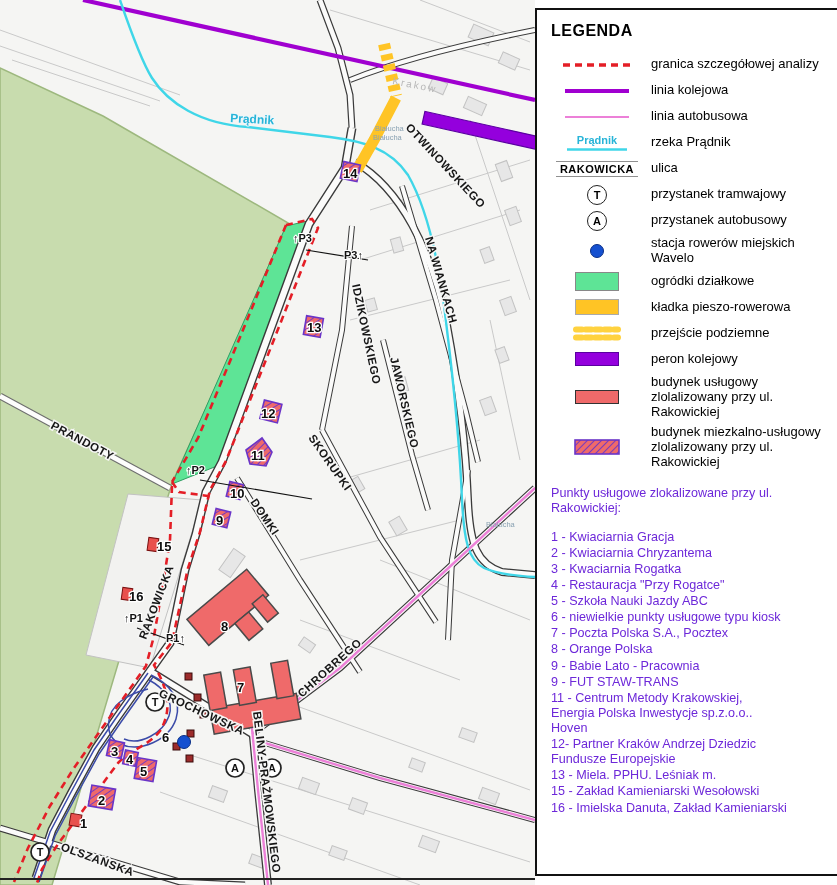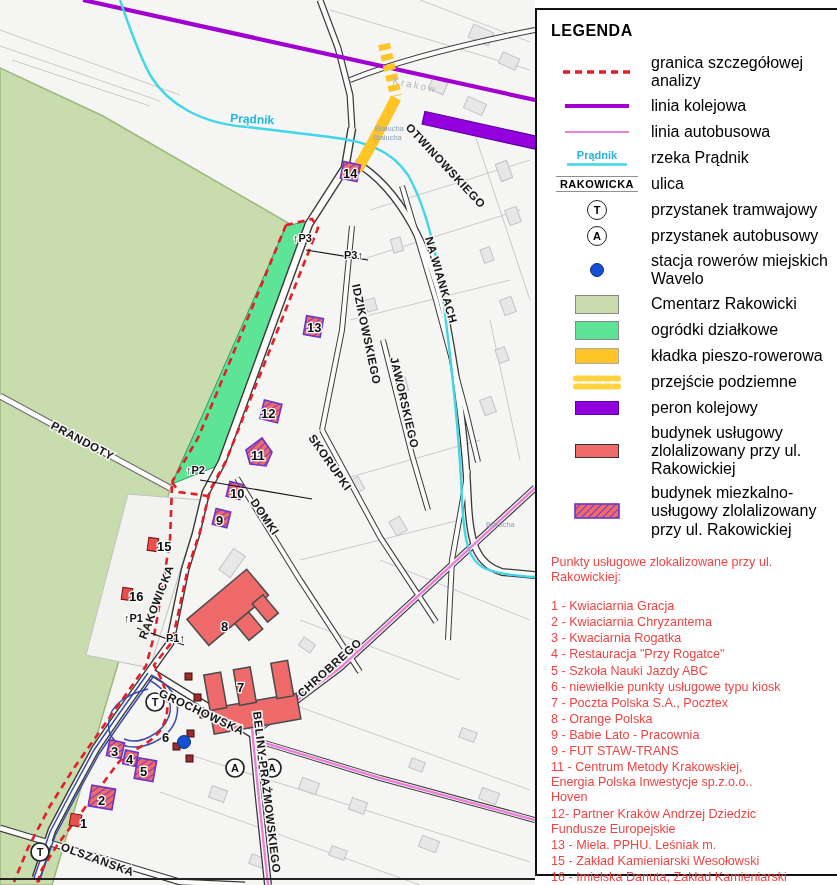--- a/index.html
+++ b/index.html
@@ -18,30 +18,30 @@
   .tinylbl{font:400 7.5px "Liberation Sans",sans-serif;fill:#8aa2b2;}
   .faintlbl{font:400 10px "Liberation Sans",sans-serif;fill:#b7b7b7;letter-spacing:2px;}
   .stoplbl{font:700 11px "Liberation Sans",sans-serif;fill:#111;text-anchor:middle;}
   
   .legend{position:absolute;left:535px;top:8px;width:308px;height:868px;background:#fff;
           border:2px solid #111;box-sizing:border-box;padding:10px 10px 8px 14px;}
   .legend h1{font-size:16px;margin:2px 0 14px 0;letter-spacing:.5px;}
   .lrow{display:flex;align-items:center;margin-bottom:5px;min-height:21px;}
   .lsym{width:92px;flex:0 0 92px;display:flex;justify-content:center;align-items:center;
         flex-direction:column;}
-  .ltxt{font-size:16px;line-height:1.15;color:#000;padding-left:8px;}
+  .ltxt{font-size:13px;line-height:1.15;color:#000;padding-left:8px;}
   .swatch{width:44px;height:19px;border:1px solid #888;box-sizing:border-box;}
   .circle-stop{width:20px;height:20px;border:1.7px solid #222;border-radius:50%;
                display:flex;align-items:center;justify-content:center;
                font-size:11px;font-weight:700;background:#fff;box-sizing:border-box;}
   .dot-blue{width:12px;height:12px;border-radius:50%;background:#1550d0;border:1px solid #0a2f86;}
   .ulica-sym{font-size:11px;font-weight:700;color:#000;border-top:1.5px solid #909090;
              border-bottom:1.5px solid #909090;padding:1px 4px;letter-spacing:.5px;background:#fff;}
   .prad-sym{font-size:11px;font-weight:700;color:#27b4d8;margin-bottom:1px;}
-  .points{margin-top:16px;width:238px;font-size:12.6px;line-height:1.2;color:#ef4444;}
+  .points{margin-top:16px;width:238px;font-size:12.6px;line-height:1.2;color:#6d28d9;}
   .points .head{margin-bottom:14px;}
   .points .pitem{margin:0 0 1px 0;}
 </style>
 </head>
 <body>
 
 <div id="stage">
 
 <svg id="map" width="535" height="885" viewBox="0 0 535 885">
   <defs>
@@ -330,26 +330,20 @@
     <div class="ltxt">przystanek autobusowy</div>
   </div>
   <div class="lrow">
     <div class="lsym">
           <span class="dot-blue"></span>
         </div>
     <div class="ltxt">stacja rowerów miejskich Wavelo</div>
   </div>
   <div class="lrow">
     <div class="lsym">
-          <span class="swatch" style="background:#c8dcae"></span>
-        </div>
-    <div class="ltxt">Cmentarz Rakowicki</div>
-  </div>
-  <div class="lrow">
-    <div class="lsym">
           <span class="swatch" style="background:#5ee496"></span>
         </div>
     <div class="ltxt">ogródki działkowe</div>
   </div>
   <div class="lrow">
     <div class="lsym">
           <span class="swatch" style="background:#ffc425;height:16px;border-color:#aaa"></span>
         </div>
     <div class="ltxt">kładka pieszo-rowerowa</div>
   </div>

